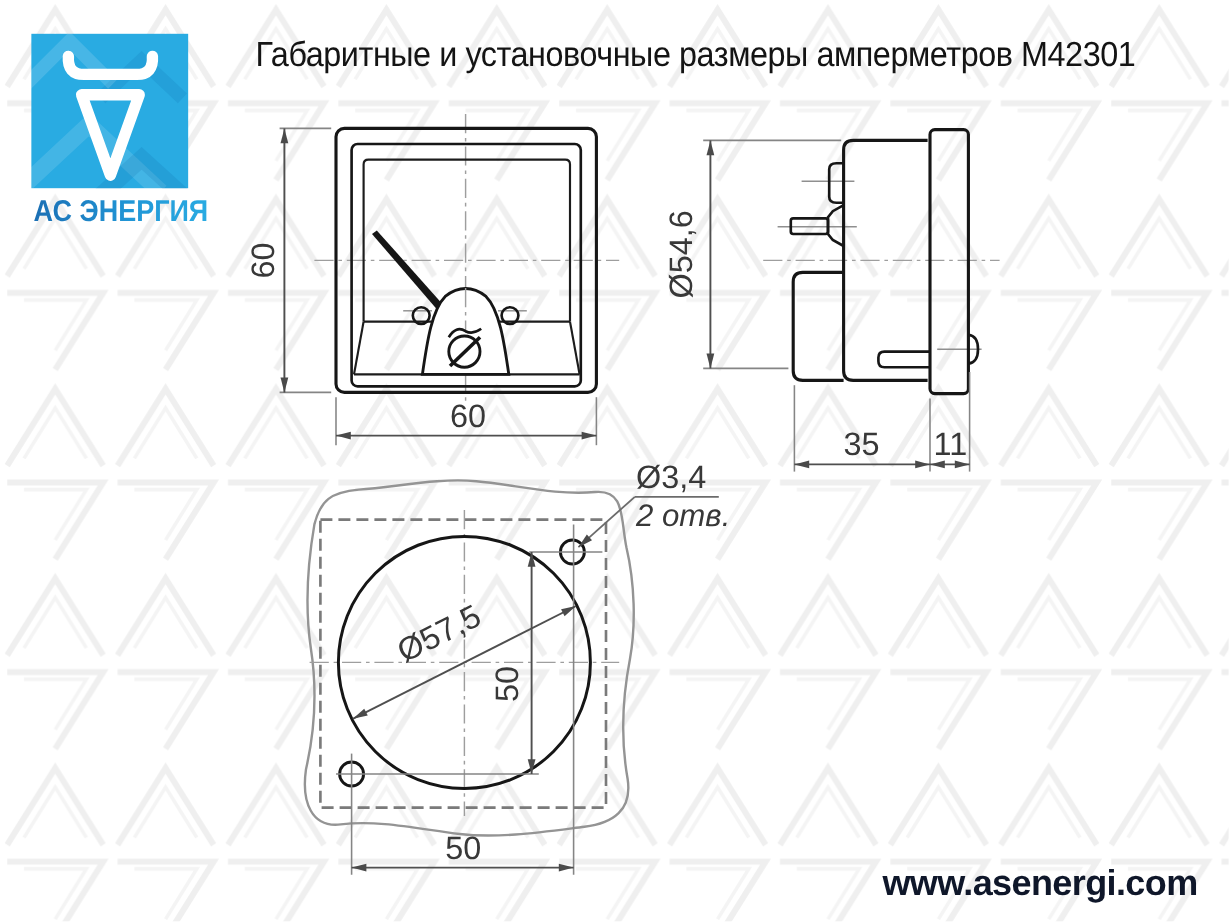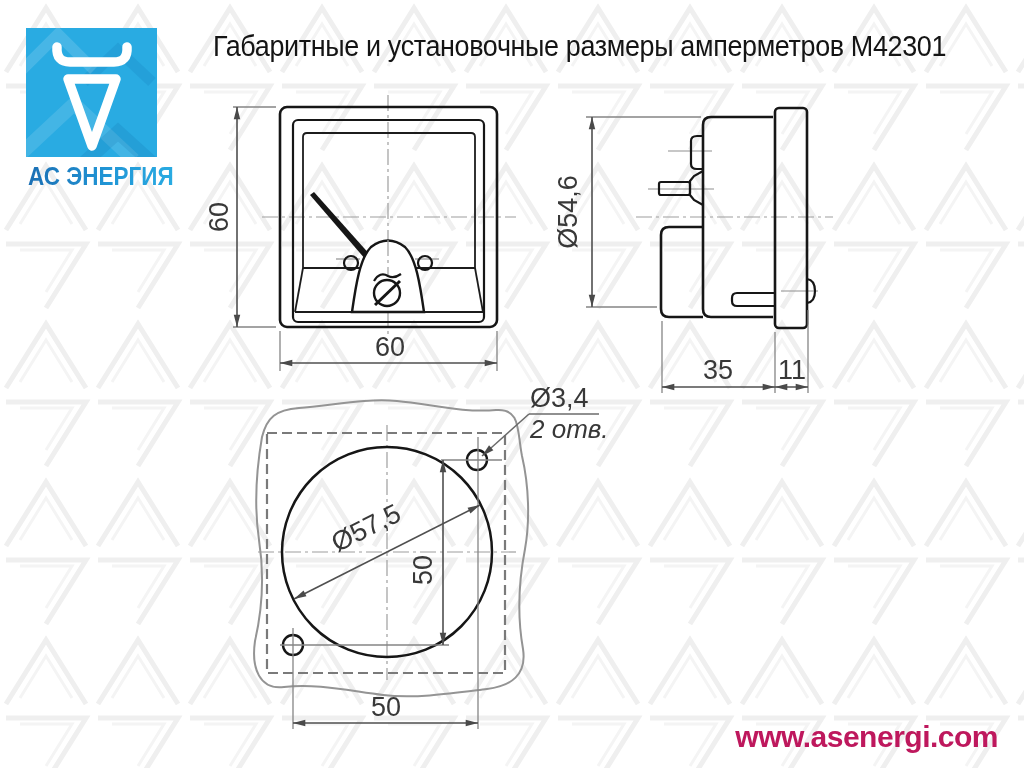--- a/index.html
+++ b/index.html
@@ -20,21 +20,21 @@
     -webkit-text-fill-color:transparent;
   }
   #page-title{
     left:213px;top:30px;z-index:2;
     font-size:29px;color:#141414;white-space:nowrap;
     transform:scaleX(0.93);transform-origin:left top;
     letter-spacing:-0.4px;
   }
   #site-link{
     right:26px;bottom:14px;z-index:2;
-    font-size:30px;font-weight:bold;color:#be185d;
+    font-size:30px;font-weight:bold;color:#0f172a;
     white-space:nowrap;letter-spacing:-0.5px;
     text-decoration:none;cursor:pointer;
   }
   #drawing{left:0;top:0;z-index:1;}
   
   .o  {stroke:#161616;fill:none;stroke-width:2.6;}   
   .o2 {stroke:#161616;fill:none;stroke-width:2.2;}   
   .o3 {stroke:#1c1c1c;fill:none;stroke-width:1.8;}   
   .dim{stroke:#4f4f4f;fill:none;stroke-width:1.6;}   
   .ext{stroke:#858585;fill:none;stroke-width:1.3;}   

